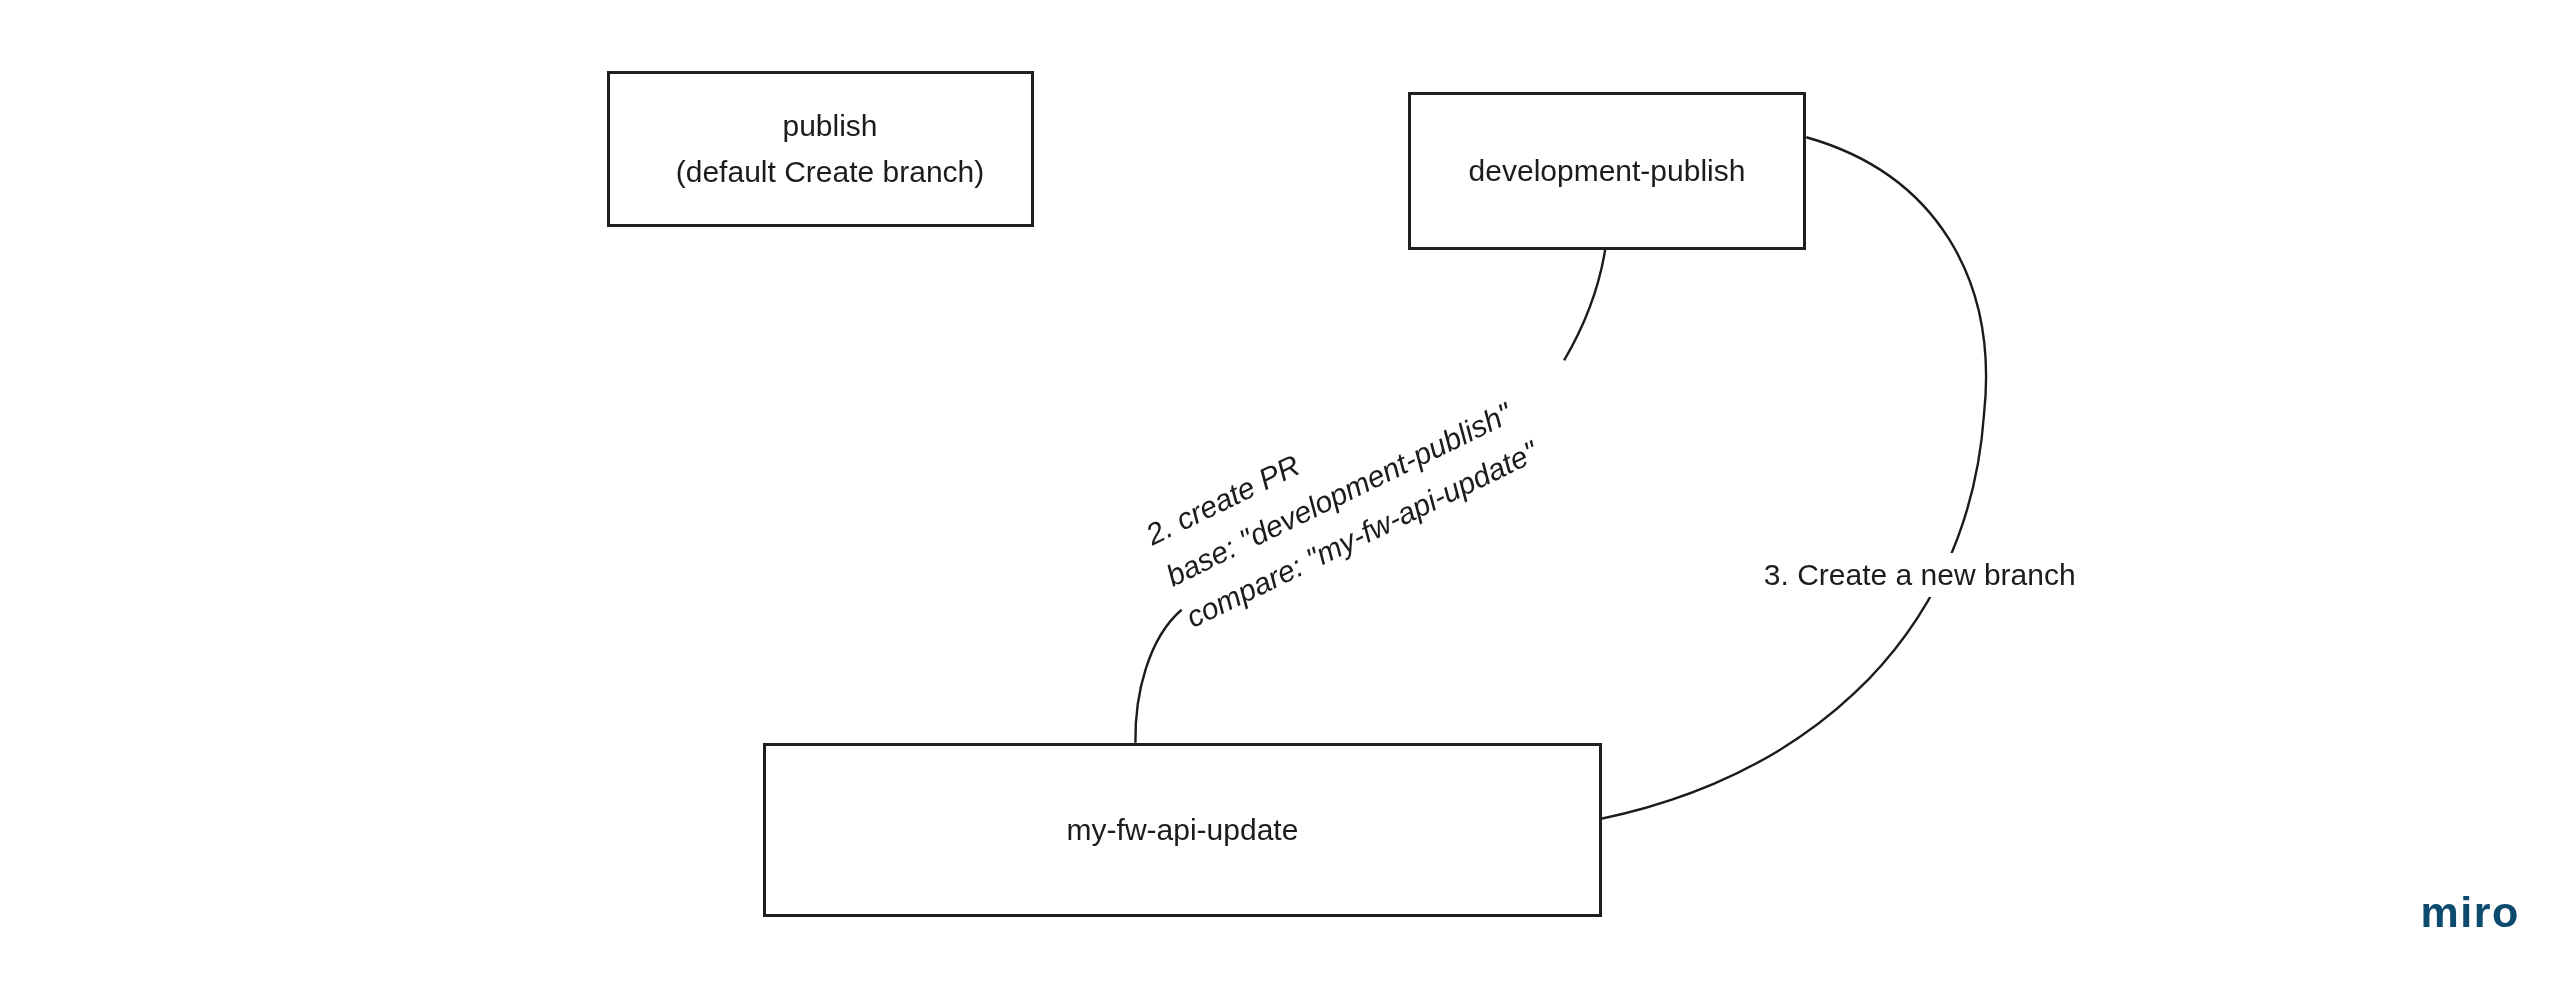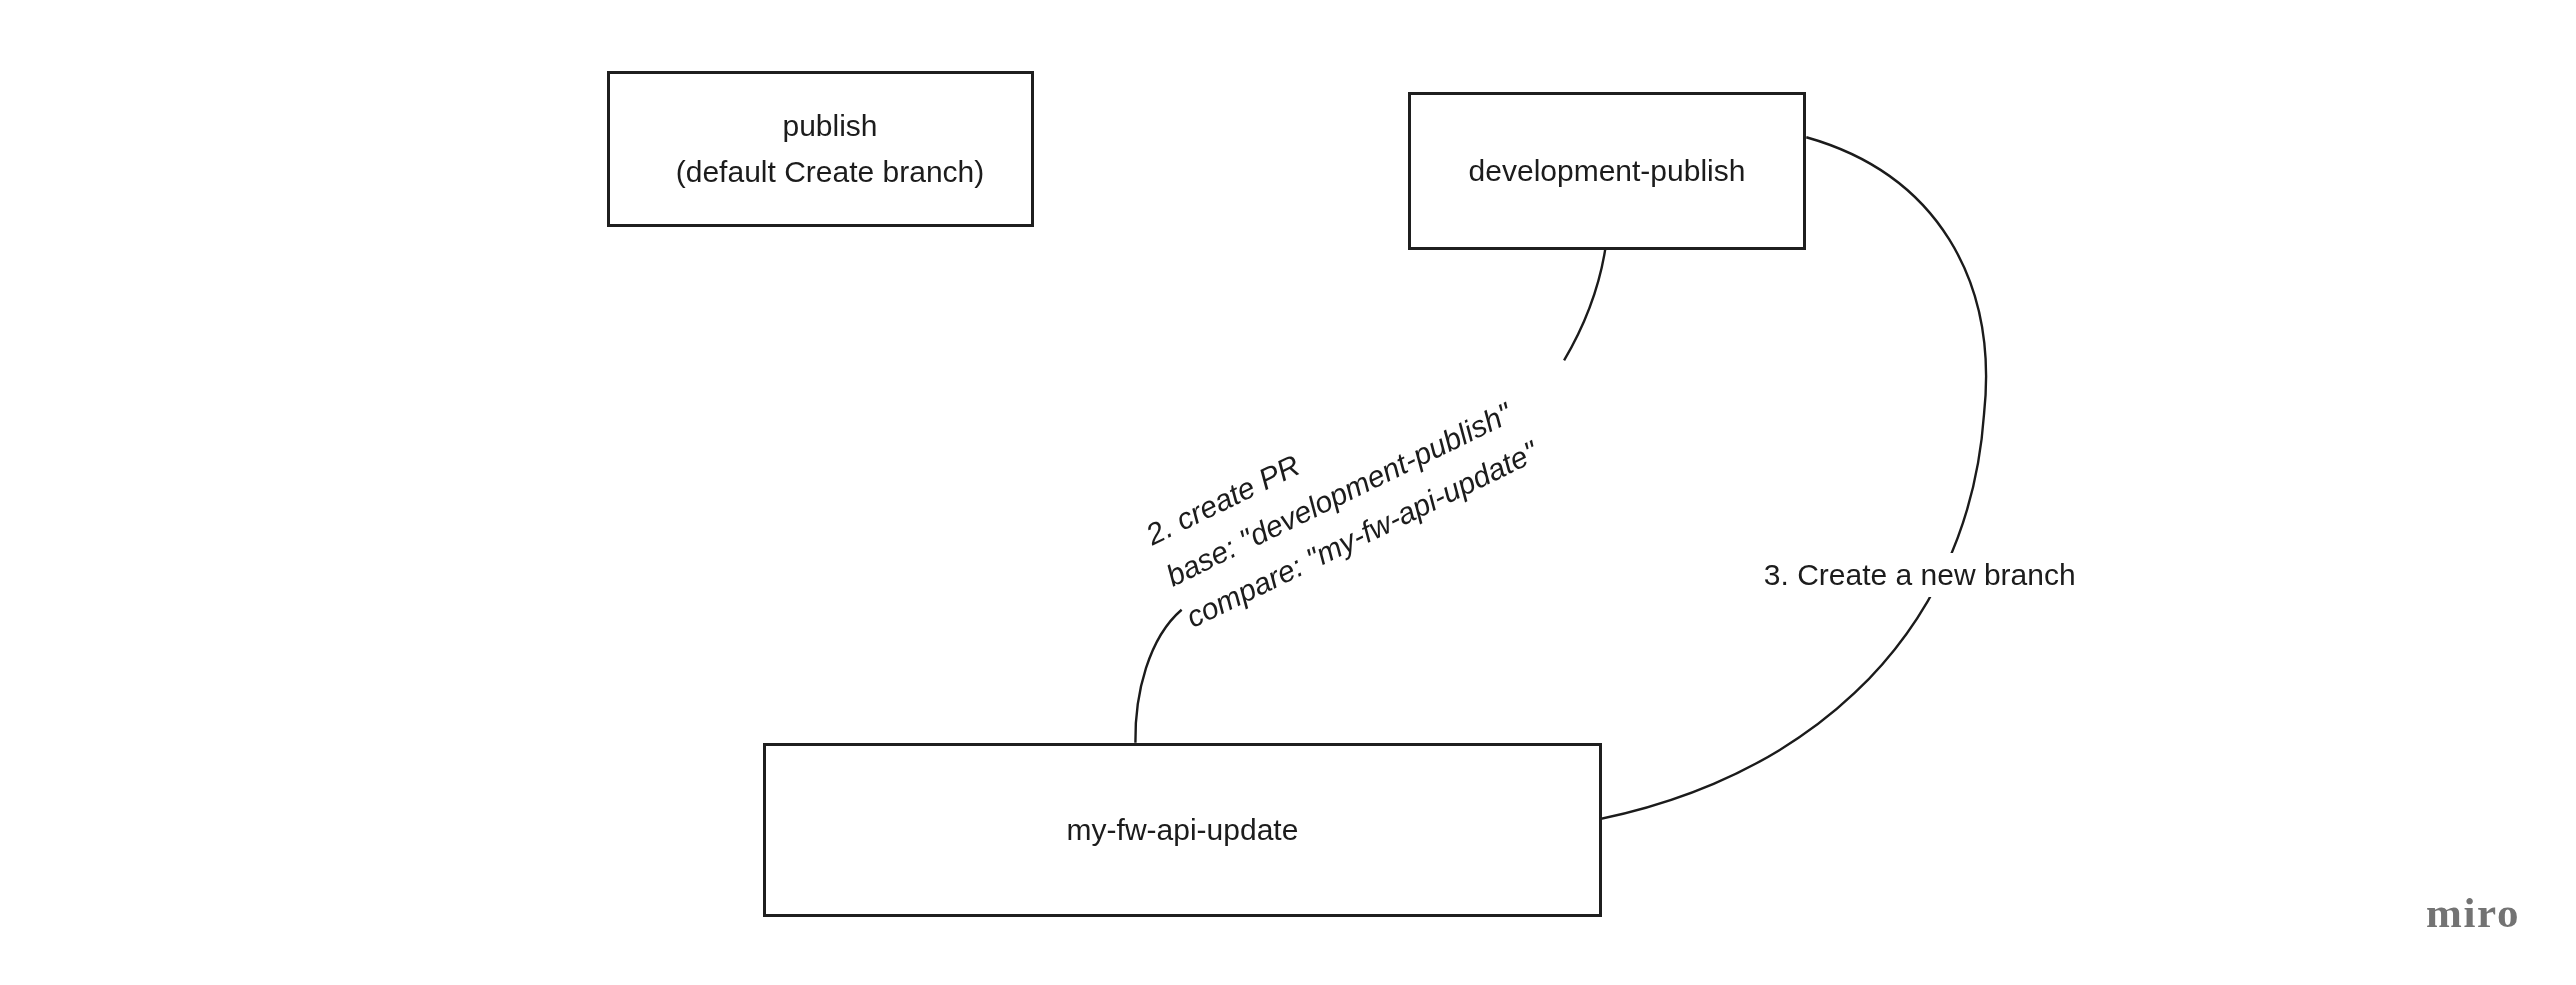--- a/index.html
+++ b/index.html
@@ -78,23 +78,22 @@
   }
   #label-create-pr div { white-space: nowrap; }
 
   .watermark {
     position: absolute;
     right: 56px;
     bottom: 49px;
     font-size: 43px;
     font-weight: 700;
     letter-spacing: 1.6px;
-    color: #737373;
+    color: #0c4a6e;
     user-select: none;
-    font-family: Liberation Serif, serif;
   }
 </style>
 </head>
 <body>
 
 <div class="board">
 
   <svg class="connector-layer" viewBox="0 0 3233 1237" aria-hidden="true">
 
     <path d="M 2267,172 C 2430,218 2508,352 2490,520 C 2471,792 2268,1006 1914,1042"></path>

